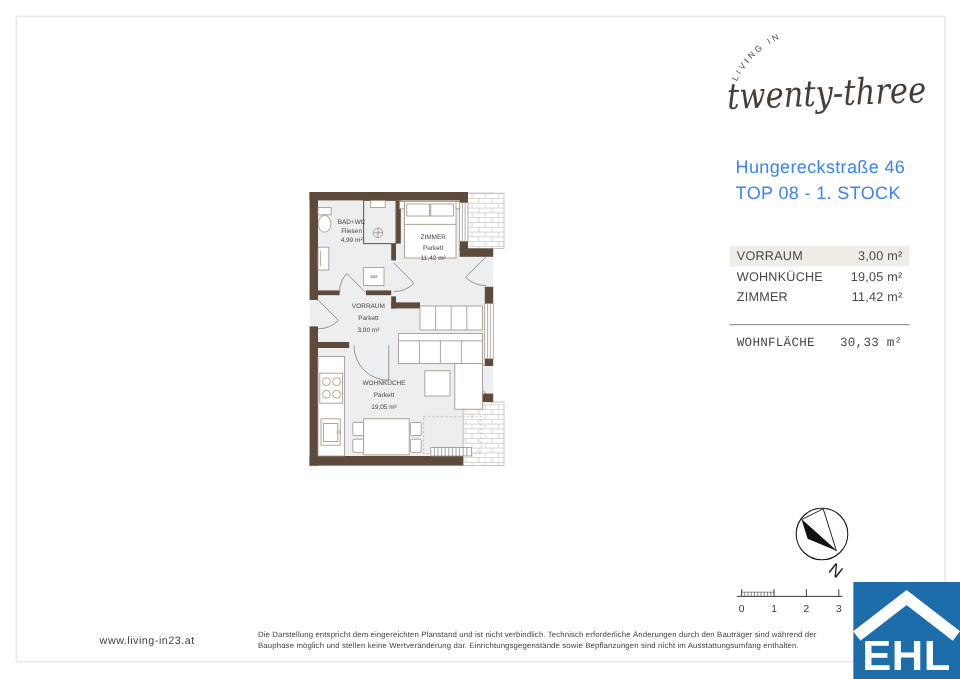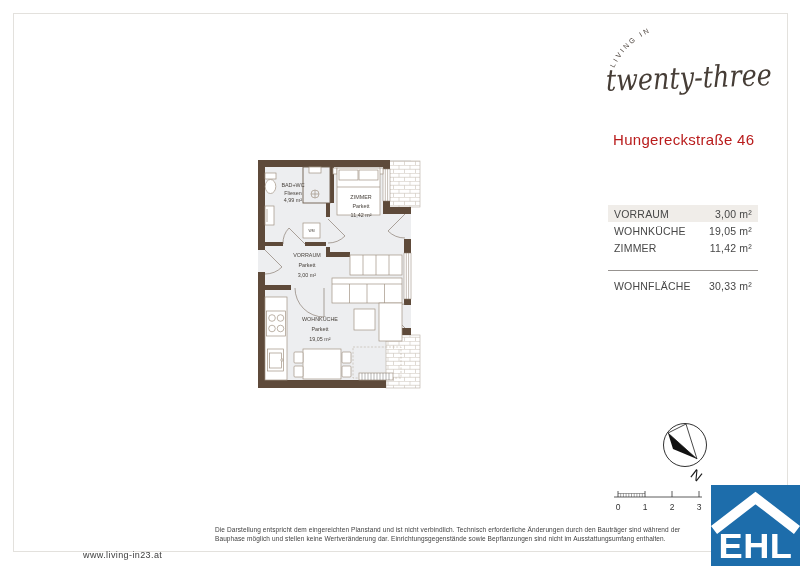--- a/index.html
+++ b/index.html
@@ -7,59 +7,60 @@
     position:relative;width:800px;height:566px;background:#ffffff;overflow:hidden;
     font-family:"Liberation Sans",sans-serif;
   }
   .page-border{
     position:absolute;left:13px;top:13px;width:773px;height:537px;
     border:1px solid #e3e1dd;
   }
   
   .logo{position:absolute;left:598px;top:14px;width:182px;height:94px;}
   
-  .address{position:absolute;left:613px;top:129px;color:#b91c1c;}
+  .address{position:absolute;left:613px;top:129px;color:#3b82f6;}
   .address .l1,.address .l2{font-size:15px;line-height:22px;letter-spacing:.3px;}
   
   .area-table{position:absolute;left:608px;top:205px;width:150px;color:#474747;}
   .arow{display:flex;justify-content:space-between;align-items:center;height:17.2px;
         padding:0 6px;font-size:10.5px;letter-spacing:.2px;}
   .arow.shaded{background:#f0ede9;}
   .a-divider{border-top:1px solid #979390;margin-top:13px;}
-  .arow.total{margin-top:7px;background:none;}
+  .arow.total{margin-top:7px;background:none;font-family:Liberation Mono, monospace;}
   
   .plan{position:absolute;left:253px;top:157px;width:170px;height:235px;}
   
   .compass{position:absolute;left:655px;top:418px;width:64px;height:72px;}
   
   .scalebar{position:absolute;left:610px;top:487px;width:104px;height:28px;}
   
   .ehl{position:absolute;left:711px;top:485px;width:89px;height:81px;}
   
-  .site{position:absolute;left:83px;top:550px;font-size:9px;letter-spacing:.4px;color:#3e3e3e;text-decoration:none;}
+  .site{position:absolute;left:83px;top:529px;font-size:9px;letter-spacing:.4px;color:#3e3e3e;text-decoration:none;}
   .disclaimer{position:absolute;left:215px;top:525px;width:500px;color:#3e3e3e;}
   .disclaimer div{font-size:6.5px;line-height:9px;letter-spacing:.1px;}
 </style>
 </head>
 <body>
 
 <div id="stage">
 
   <div class="page-border"></div>
 
   <svg class="logo" viewBox="0 0 182 94">
     <path id="arcpath" d="M 16,54 Q 34,16 82,10" fill="none"></path>
     <text font-size="7" letter-spacing="2.4" fill="#463d36">
       <textPath href="#arcpath">LIVING IN</textPath>
     </text>
     <text x="8" y="74" font-size="30" font-style="italic" font-family="DejaVu Serif, serif" fill="#463d36" textLength="166" lengthAdjust="spacingAndGlyphs" transform="rotate(-2 90 70)">twenty-three</text>
   </svg>
 
   <div class="address">
     <div class="l1">Hungereckstraße 46</div>
+    <div class="l2">TOP 08 - 1. STOCK</div>
   </div>
 
   <div class="area-table">
     <div class="arow shaded">
       <span>VORRAUM</span>
       <span>3,00 m²</span>
     </div>
     <div class="arow">
       <span>WOHNKÜCHE</span>
       <span>19,05 m²</span>

